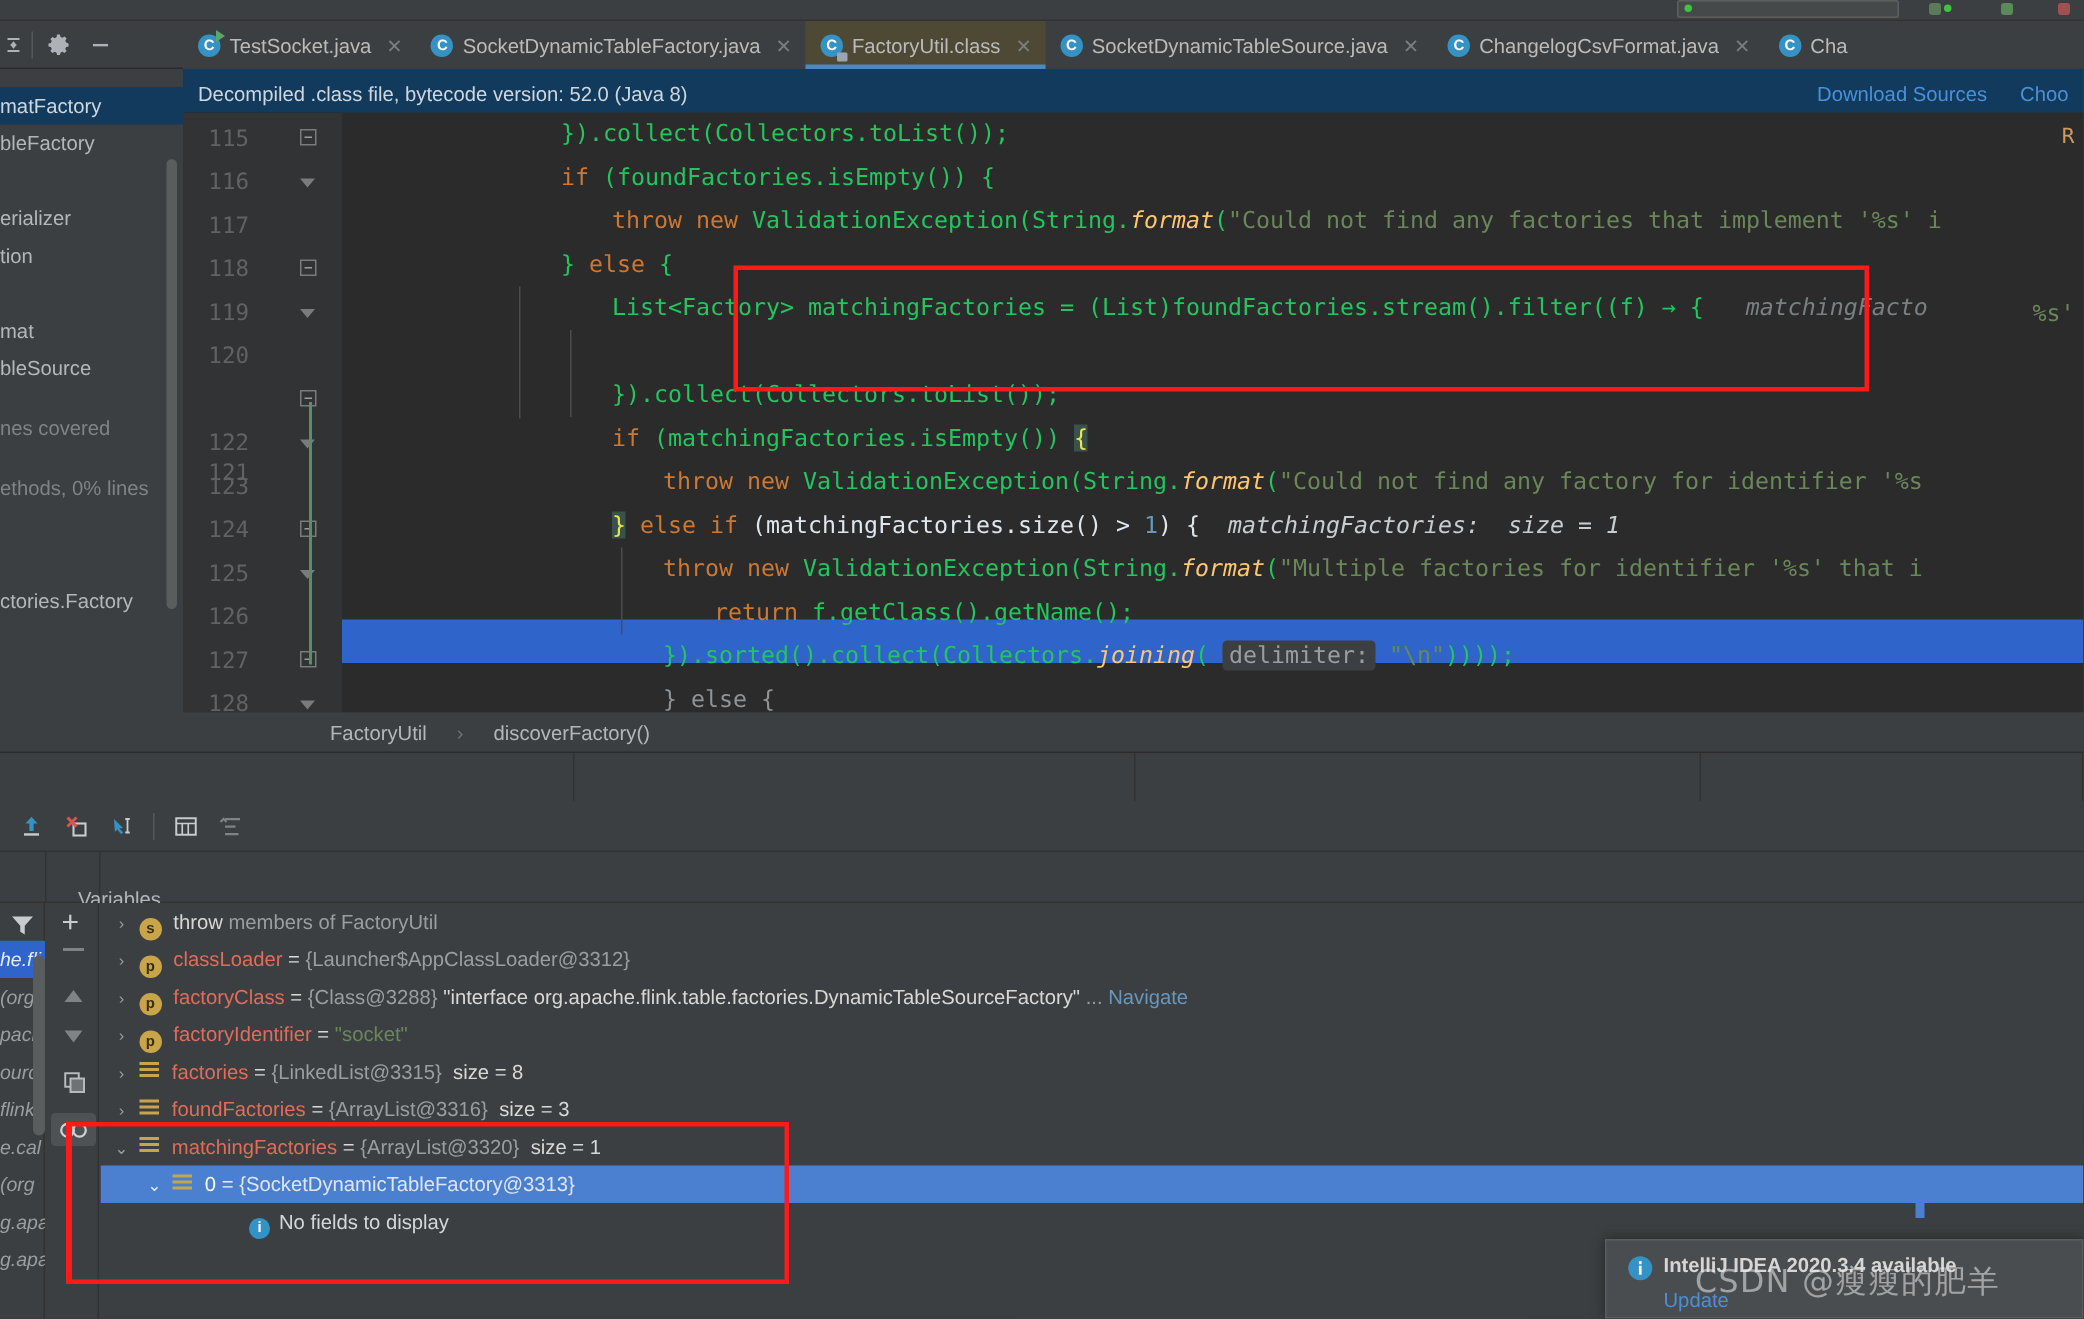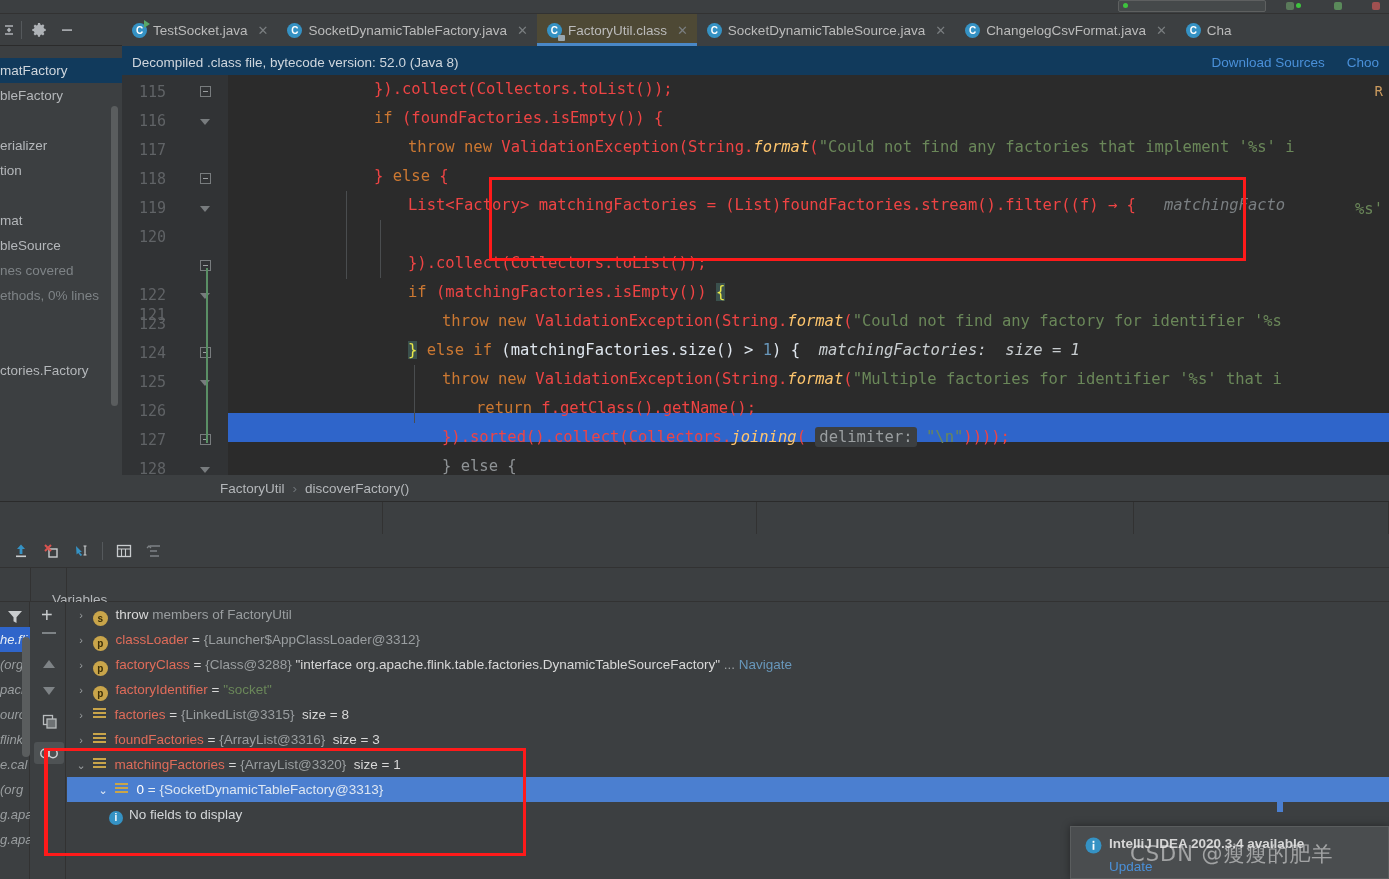--- a/index.html
+++ b/index.html
@@ -79,21 +79,21 @@
   .banner a { color: #4a90d9; text-decoration: none; margin-left: 22px; }
 
   
   .left-sliver {
     position: absolute; left: 0; top: 46px; width: 122px; height: 429px;
     background: #3c3f41; overflow: hidden; font-size: 13.5px;
   }
   .left-sliver .row { height: 25px; line-height: 25px; padding-left: 0px;
     white-space: nowrap; color: #b4b7ba; }
   .left-sliver .row.sel { background: #113a5c; color: #cfd6dd; }
-  .left-sliver .row.dim { color: #7e8386; }
+  .left-sliver .row.dim { color: #7e8386; margin-top: 15px; }
   .left-sliver .vscroll {
     position: absolute; right: 4px; top: 60px; width: 7px; height: 300px;
     background: #5a5d5e; border-radius: 4px;
   }
 
   
   .editor {
     position: absolute; left: 122px; top: 75px; width: 1267px; height: 400px;
     background: #2b2b2b; overflow: hidden;
   }
@@ -129,21 +129,21 @@
   .cline { position: absolute; left: 0; height: 29px; line-height: 29px; white-space: pre; }
   .hl-row {
     position: absolute; left: 0; top: 338px; width: 1267px; height: 29px;
     background: #2f65ca;
   }
   .kw { color: #cc7832; }
   .str { color: #6a8759; }
   .num { color: #6897bb; }
   .mth { color: #ffc66d; font-style: italic; }
   .stc { color: #9876aa; text-decoration: underline; }
-  .pl  { color: #ef4444; }
+  .pl  { color: #22c55e; }
   .hint { color: #7a7f82; font-style: italic; }
   .hintv { color: #c8cdd0; font-style: italic; }
   .param-chip {
     background: #3c3f41; color: #9a9ea0; border-radius: 3px;
     padding: 1px 4px; font-style: normal;
   }
   .brace-hl { background: #3b514d; color: #e8e84a; }
   .indent-guide {
     position: absolute; width: 1px; background: #4a4d4f;
   }
@@ -151,21 +151,21 @@
 
   .right-gutter-text {
     position: absolute; right: 6px; top: 88px; color: #a9b7c6;
     font-family: "DejaVu Sans Mono", monospace; font-size: 15.5px;
   }
 
   
   .breadcrumb {
     position: absolute; left: 122px; top: 475px; width: 1267px; height: 26px;
     background: #3c3f41; display: flex; align-items: center;
-    padding-left: 98px; color: #b4b7ba; font-size: 13.5px; gap: 8px;
+    padding-left: 98px; color: #b4b7ba; font-size: 13.5px; gap: 20px;
   }
   .bc-left-stub {
     position: absolute; left: 0; top: 475px; width: 122px; height: 26px;
     background: #3c3f41; color: #b4b7ba; font-size: 13.5px; line-height: 26px;
     overflow: hidden; white-space: nowrap;
   }
 
   
   .band {
     position: absolute; left: 0; top: 501px; width: 1389px; height: 33px;
@@ -615,21 +615,21 @@
         <span class="listicon"><i style="top:1px"></i><i style="top:5px"></i><i style="top:9px"></i></span>
         <span class="vname">matchingFactories</span><span class="vnum"> = </span><span class="vval">{ArrayList@3320}</span><span>&nbsp; </span><span class="vnum">size = 1</span>
       </div>
 
       <div class="vrow sel" style="padding-left:28px;">
         <span class="arrow" style="color:#e6edf5">⌄</span>
         <span class="listicon"><i style="top:1px"></i><i style="top:5px"></i><i style="top:9px"></i></span>
         <span style="color:#ffffff">0</span><span style="color:#e6edf5"> = </span><span style="color:#dde6f2">{SocketDynamicTableFactory@3313}</span>
       </div>
 
-      <div class="vrow" style="padding-left:42px;">
+      <div class="vrow" style="padding-left:99px;">
         <span class="infoic">i</span><span style="color:#d4d7d9">No fields to display</span>
       </div>
 
     </div>
   </div>
 
   <div class="redbox" style="left:45px; top:748px; width:481px; height:108px;"></div>
   <div class="redbox" style="left:44px; top:748px; width:4px; height:108px; border:none; background:#ff1a1a;"></div>
 
   <div class="bottom-right-strip"></div>

